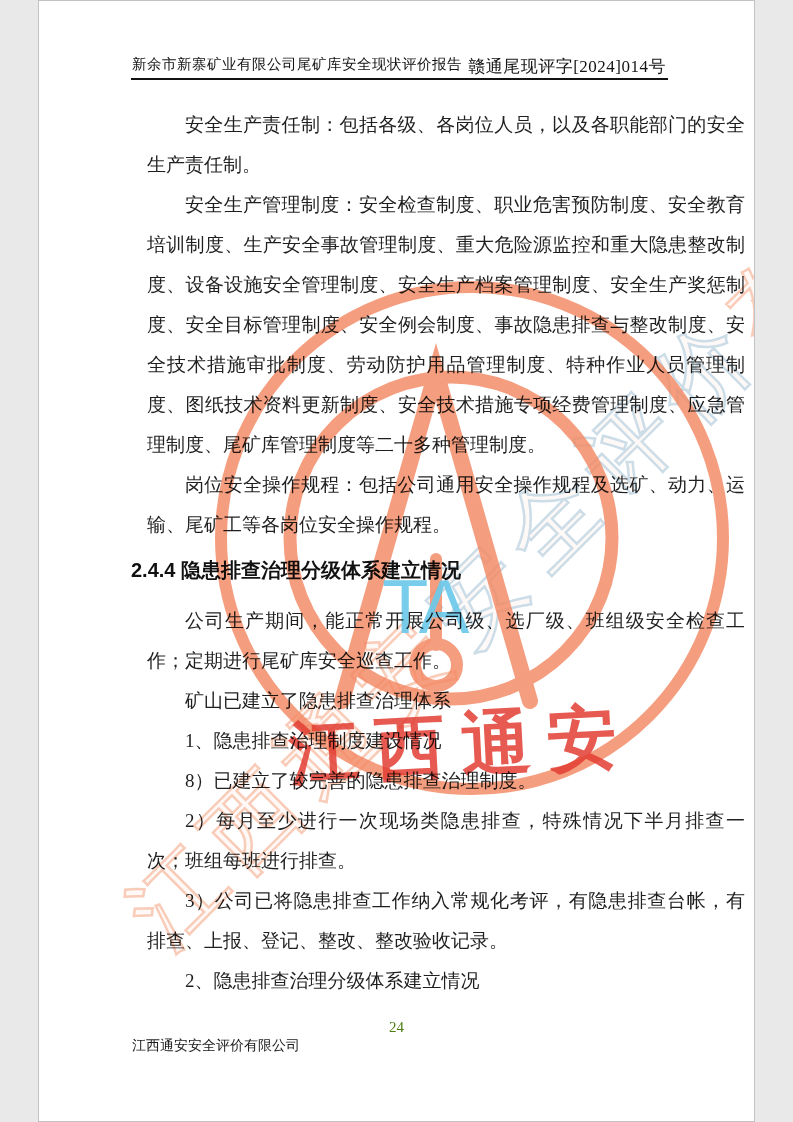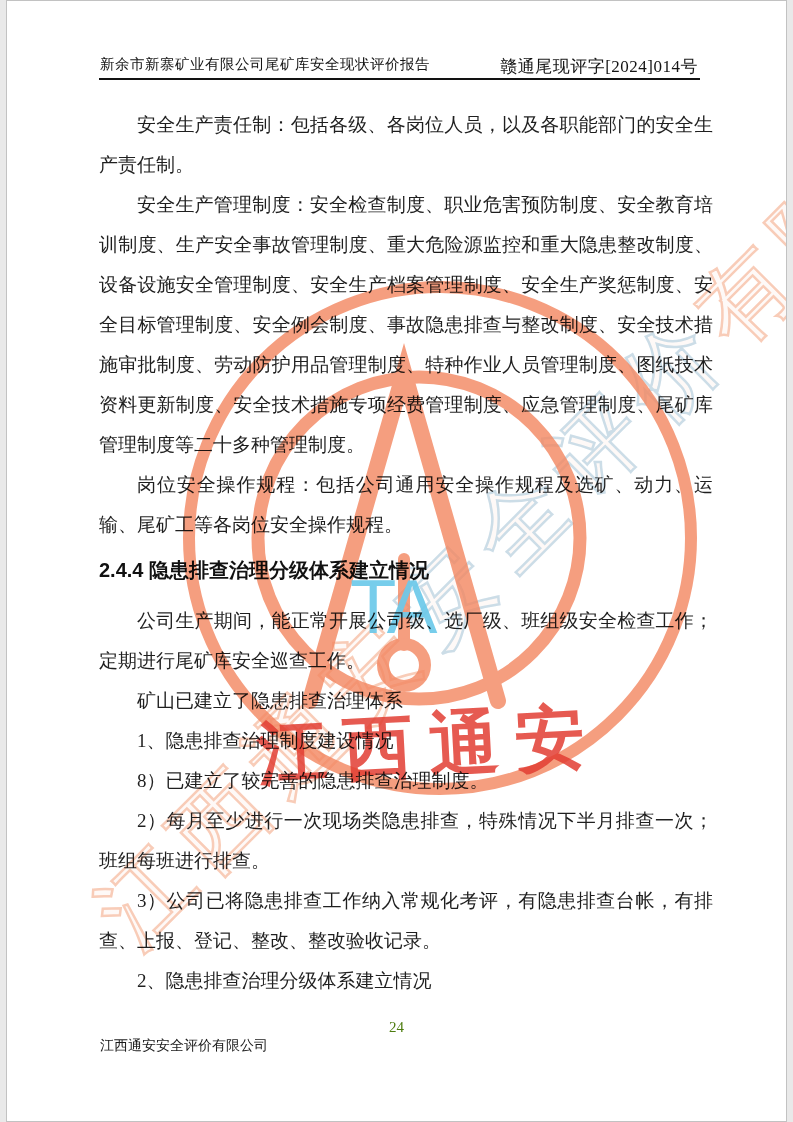--- a/index.html
+++ b/index.html
@@ -1,18 +1,18 @@
 <!DOCTYPE html>
 <html style="--wm-salmon: #F38660; --wm-blue: #6CC9EA; --wm-red: #E23E33; --wm-diag: #F29A72;"><head>
 <meta charset="utf-8">
 <style>
   html,body{margin:0;padding:0;background:#e9e9e9;}
   .page{
     position:relative;
-    width:781px;height:1122px;
+    width:717px;height:1122px;
     margin:0 auto;
     background:#ffffff;
     border:1px solid #c2c2c2;
     box-sizing:border-box;
     overflow:hidden;
     font-family:"Liberation Serif","DejaVu Serif",serif;
     color:#1c1c1c;
   }
   
   .hdr-left{
@@ -29,21 +29,21 @@
     background:#121212;
   }
   
   .content{
     position:absolute;left:92px;top:104px;width:614px;
     font-size:19px;line-height:40px;
     text-align:justify;text-justify:inter-character;
     color:#1f1f1f;
   }
   .content p{margin:0;}
-  .content p.body{text-indent:2em;}
+  .content p.body{text-indent:2em;margin-left:16px;}
   .content p.heading{
     font-family:"Liberation Sans","DejaVu Sans",sans-serif;
     font-weight:bold;font-size:20px;line-height:46px;
     text-indent:0;margin:2px 0 8px 0;color:#111;
   }
   
   .page-num{
     position:absolute;left:0;right:0;top:1018px;
     text-align:center;font-size:15px;color:#4d7c0f;
   }

